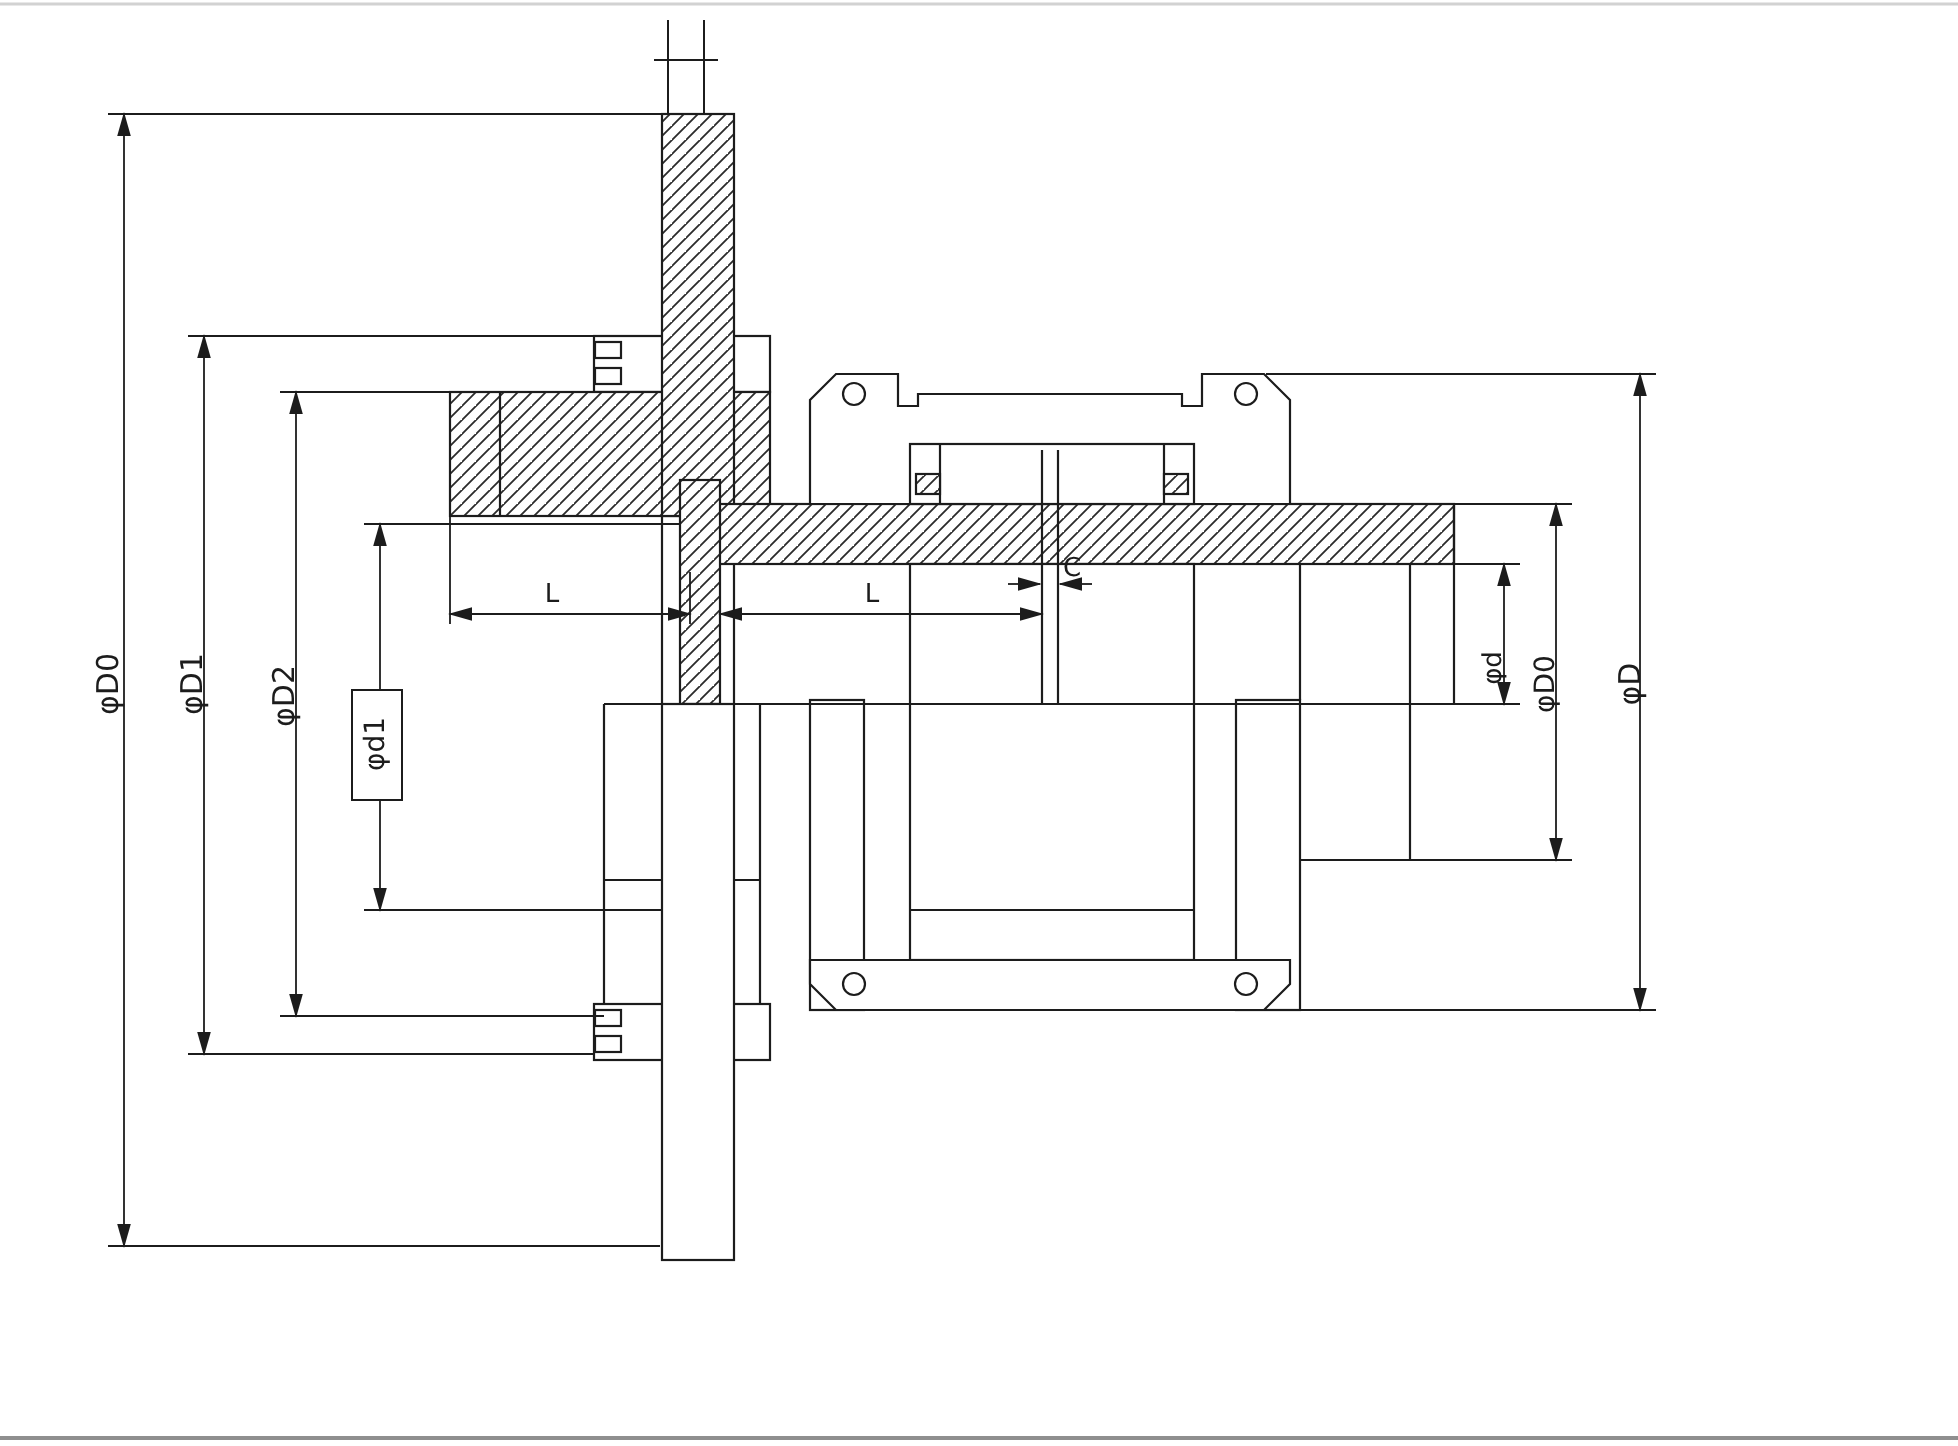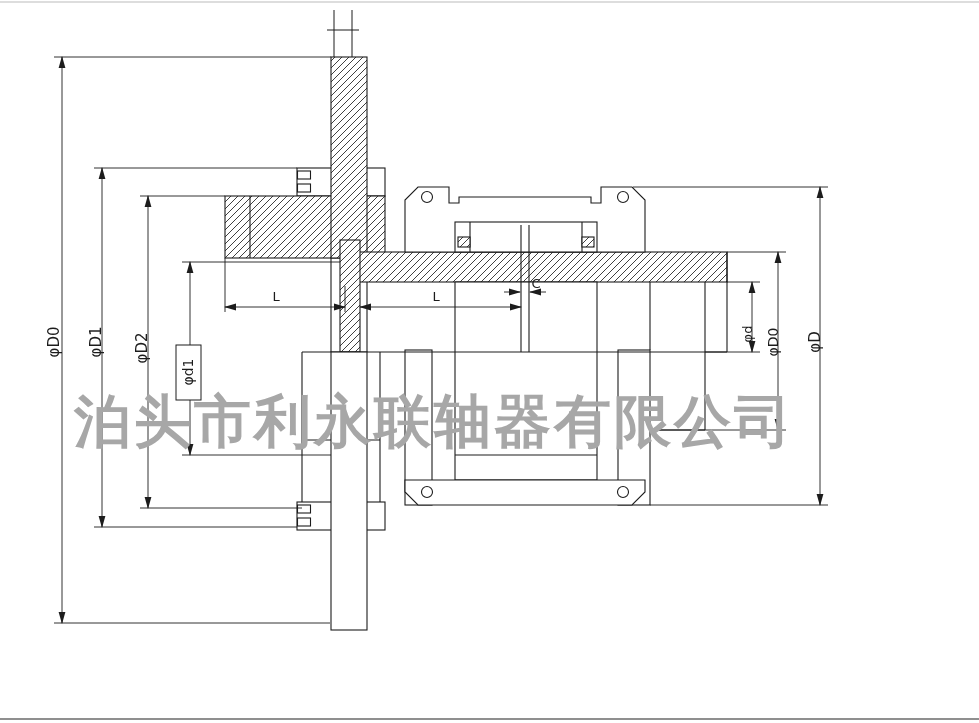--- a/index.html
+++ b/index.html
@@ -163,15 +163,14 @@
     <text x="188" y="372" font-size="14" text-anchor="middle" dominant-baseline="central" transform="rotate(-90 188 372)">φd1</text>
     <text x="747" y="334" font-size="13" text-anchor="middle" dominant-baseline="central" transform="rotate(-90 747 334)">φd</text>
     <text x="773" y="342" font-size="14" text-anchor="middle" dominant-baseline="central" transform="rotate(-90 773 342)">φD0</text>
     <text x="815" y="342" text-anchor="middle" dominant-baseline="central" transform="rotate(-90 815 342)">φD</text>
     <text x="276" y="301" font-size="13" text-anchor="middle">L</text>
     <text x="436" y="301" font-size="13" text-anchor="middle">L</text>
     <text x="536" y="288" font-size="13" text-anchor="middle">C</text>
   </g>
 </svg>
 
-<div class="watermark">泊头市利永联轴器有限公司</div>
 
 </div>
 
 </body></html>

